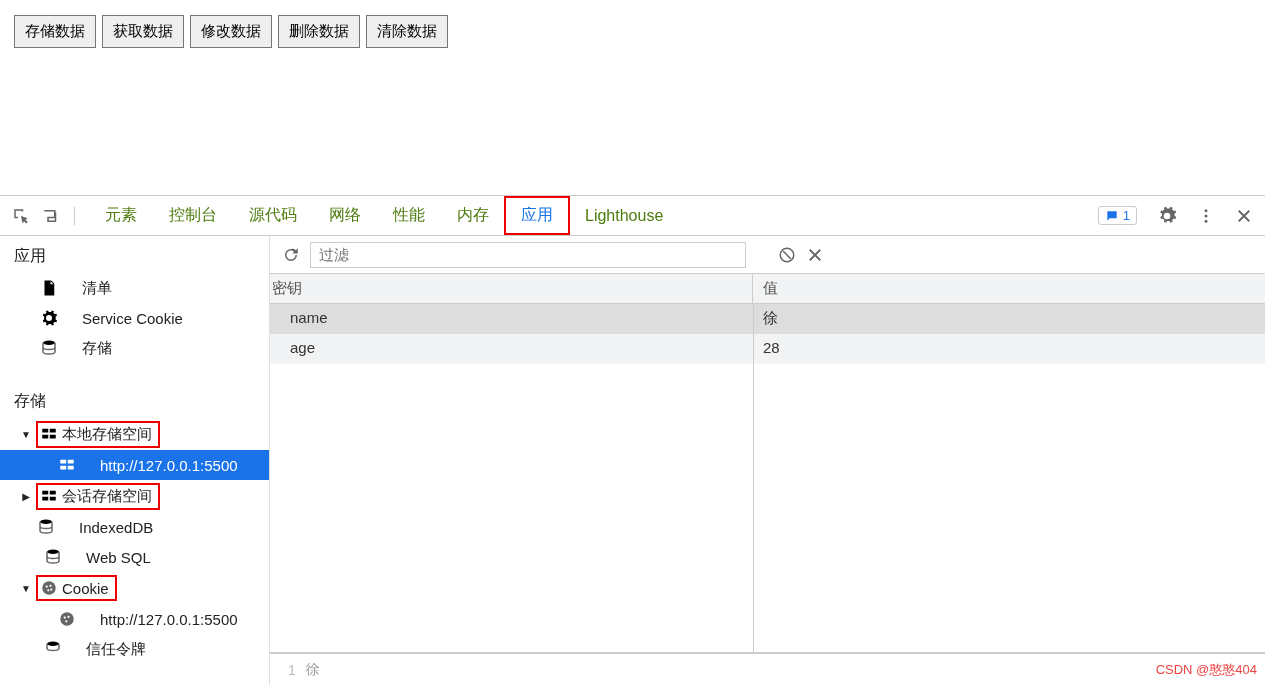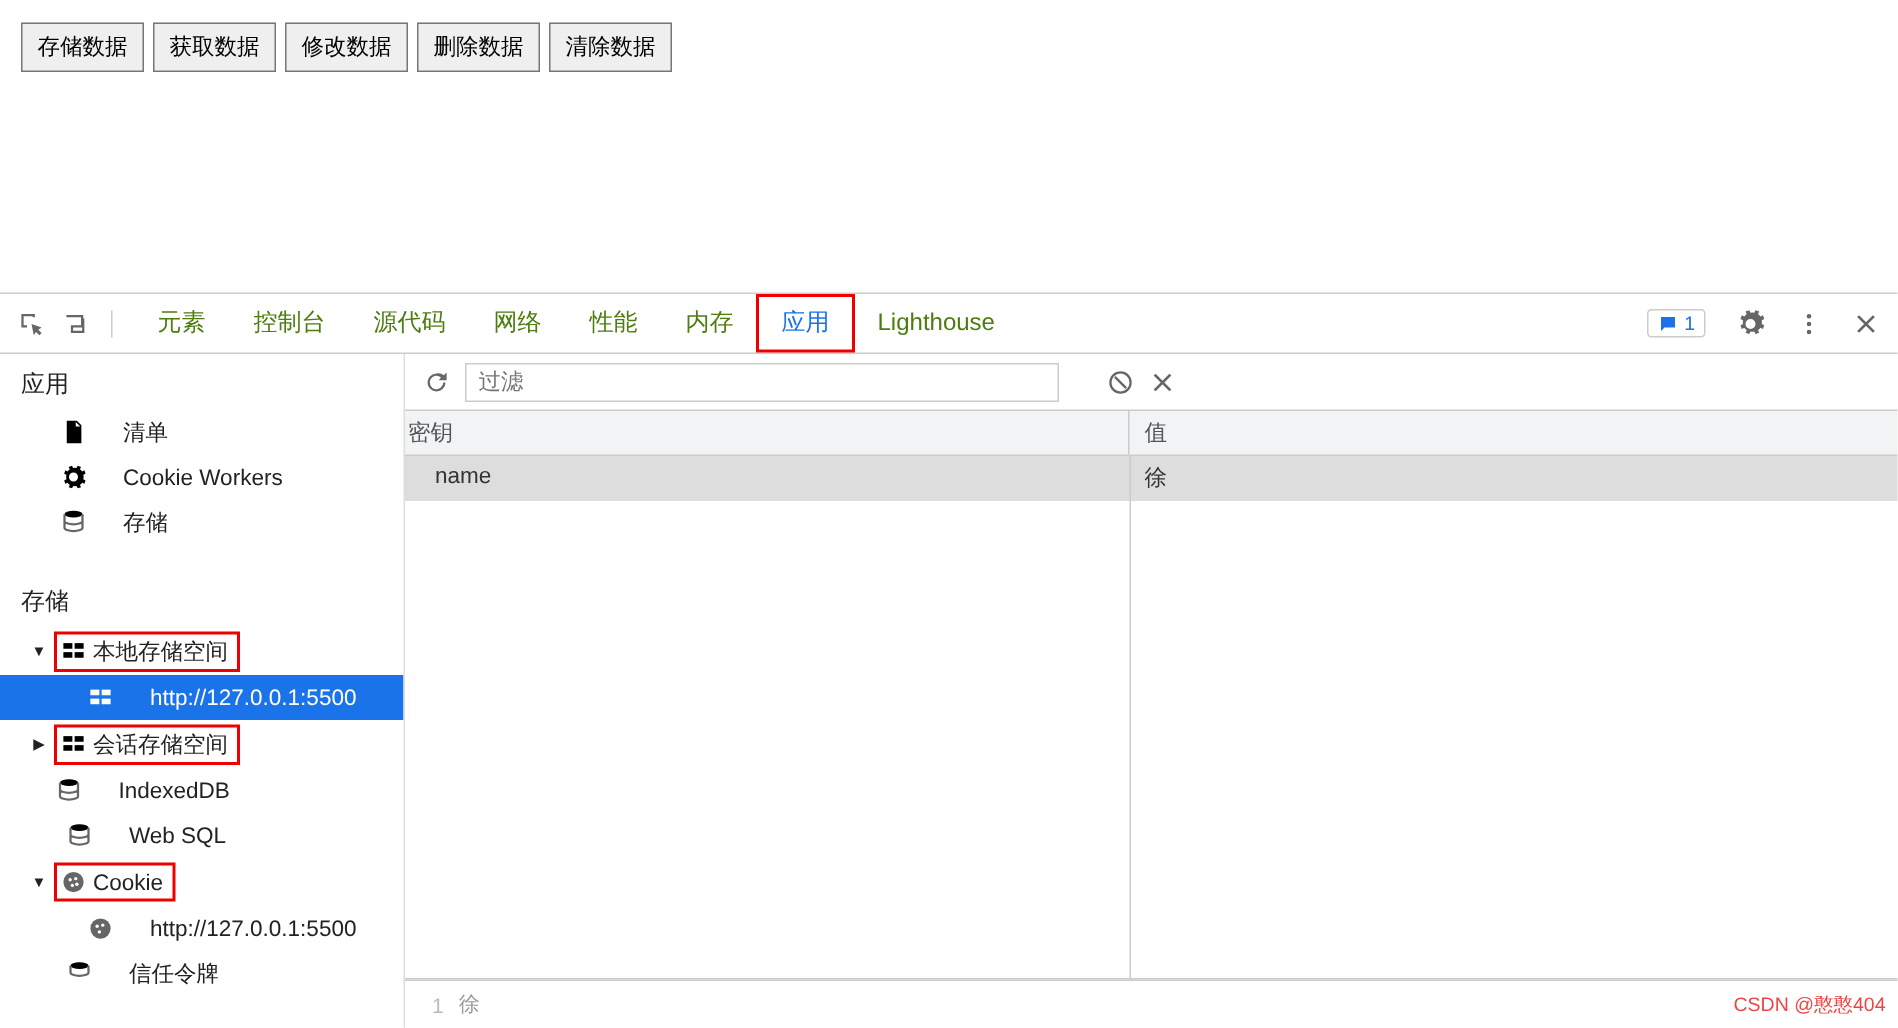--- a/index.html
+++ b/index.html
@@ -33,21 +33,21 @@
 .sb-item .ico { width: 18px; display: inline-flex; justify-content: center; color: #666; }
 .sb-item.selected { background: #1a73e8; color: #fff; overflow: hidden; white-space: nowrap; }
 .sb-item.selected .ico { color: #fff; }
 .sb-tree-row { display: flex; align-items: center; height: 32px; padding-left: 20px; gap: 4px; }
 .sb-tree-row .tri { width: 12px; text-align: center; font-size: 10px; }
 .sb-tree-row .ico { width: 18px; display: inline-flex; justify-content: center; color: #666; }
 .redbox-tight { border: 2px solid #e00; display: inline-flex; align-items: center; padding: 2px 6px 2px 2px; gap: 4px; }
 
 
 .ct-toolbar { height: 38px; border-bottom: 1px solid #ccc; display: flex; align-items: center; padding: 0 12px; gap: 10px; }
-.filter-input { height: 26px; width: 396px; border: 1px solid #ccc; padding: 0 8px; font-size: 15px; font-family: inherit; }
+.filter-input { height: 26px; width: 436px; border: 1px solid #ccc; padding: 0 8px; font-size: 15px; font-family: inherit; }
 
 
 .kv-table { flex: 1; display: flex; flex-direction: column; border-bottom: 1px solid #ccc; }
 .kv-header { display: flex; height: 30px; background: #f1f3f4; border-bottom: 1px solid #ccc; font-size: 15px; color: #555; position: relative; }
 .kv-header .col1 { width: 483px; padding: 5px 2px; border-right: 1px solid #ccc; }
 .kv-header .col2 { flex: 1; padding: 5px 10px; }
 .kv-row { display: flex; height: 30px; font-size: 15px; }
 .kv-row .col1 { width: 483px; padding: 5px 20px; }
 .kv-row .col2 { flex: 1; padding: 5px 10px; }
 .kv-row.sel { background: #ddd; }
@@ -140,21 +140,21 @@
             </svg>
           </span>
         <span>清单</span>
       </div>
       <div class="sb-item">
         <span class="ico">
             <svg class="icon-svg" viewBox="0 0 24 24">
               <path d="M12 8a4 4 0 100 8 4 4 0 000-8zm9 4a8 8 0 01-.3 2l2 1-1 3-2-1a8 8 0 01-2 2l1 2-3 1-1-2a8 8 0 01-3 0l-1 2-3-1 1-2a8 8 0 01-2-2l-2 1-1-3 2-1a8 8 0 010-4l-2-1 1-3 2 1a8 8 0 012-2l-1-2 3-1 1 2a8 8 0 013 0l1-2 3 1-1 2a8 8 0 012 2l2-1 1 3-2 1a8 8 0 01.3 2z"></path>
             </svg>
           </span>
-        <span>Cookie Workers</span>
+        <span>Service Cookie</span>
       </div>
       <div class="sb-item">
         <span class="ico">
             <svg class="icon-svg" viewBox="0 0 24 24">
               <ellipse cx="12" cy="5" rx="8" ry="3"></ellipse>
               <path d="M4 5v6c0 1.7 3.6 3 8 3s8-1.3 8-3V5M4 11v6c0 1.7 3.6 3 8 3s8-1.3 8-3v-6" fill="none" stroke="currentColor" stroke-width="2"></path>
             </svg>
           </span>
         <span>存储</span>
       </div>
@@ -282,20 +282,24 @@
         <div class="kv-header">
           <div class="col1">密钥</div>
           <div class="col2">值</div>
         </div>
         <div class="tbl-wrap">
           <div class="col-divider"></div>
           <div class="kv-row sel">
             <div class="col1">name</div>
             <div class="col2">徐</div>
           </div>
+          <div class="kv-row alt">
+            <div class="col1">age</div>
+            <div class="col2">28</div>
+          </div>
         </div>
       </div>
 
       <div class="viewer">
         <span class="ln">1</span>
         <span>徐</span>
         <span class="watermark">CSDN @憨憨404</span>
       </div>
     </div>
   </div>

